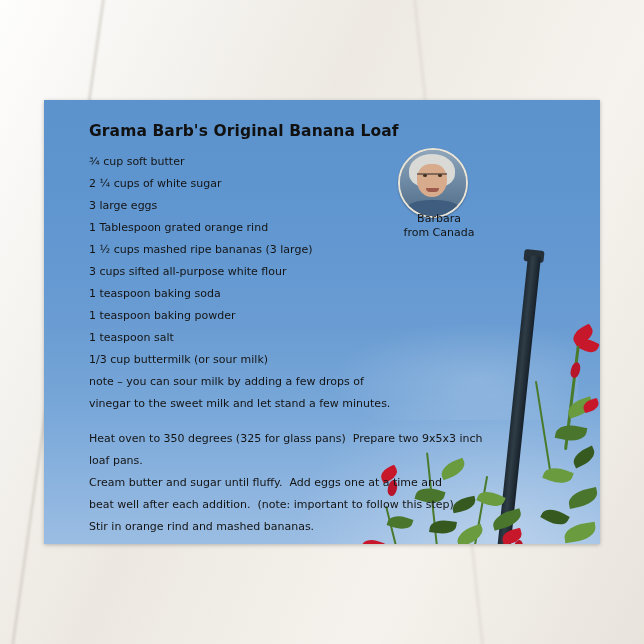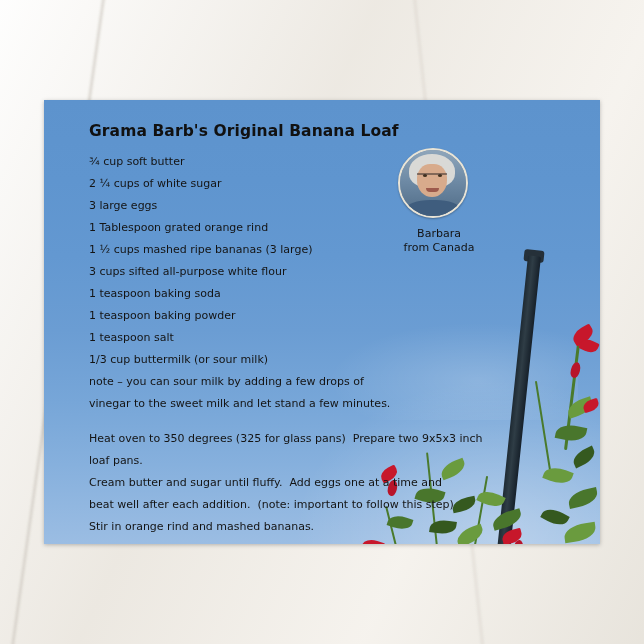--- a/index.html
+++ b/index.html
@@ -231,21 +231,21 @@
     left: 6px;
     bottom: -4px;
     width: 54px;
     height: 20px;
     background: #3f5d7e;
     border-radius: 45% 45% 0 0;
   }
   .caption {
     position: absolute;
     left: 340px;
-    top: 127px;
+    top: 112px;
     width: 110px;
     text-align: center;
     font-family: "DejaVu Sans", sans-serif;
     font-size: 11px;
     line-height: 14px;
     color: #131313;
   }
 </style>
 </head>
 <body>

